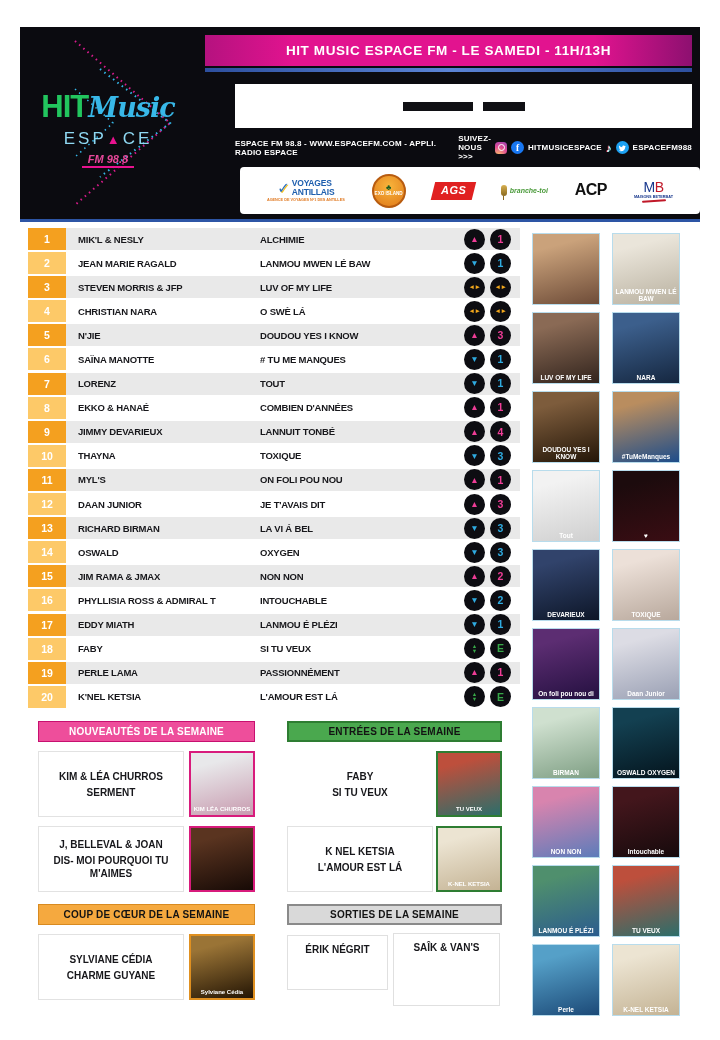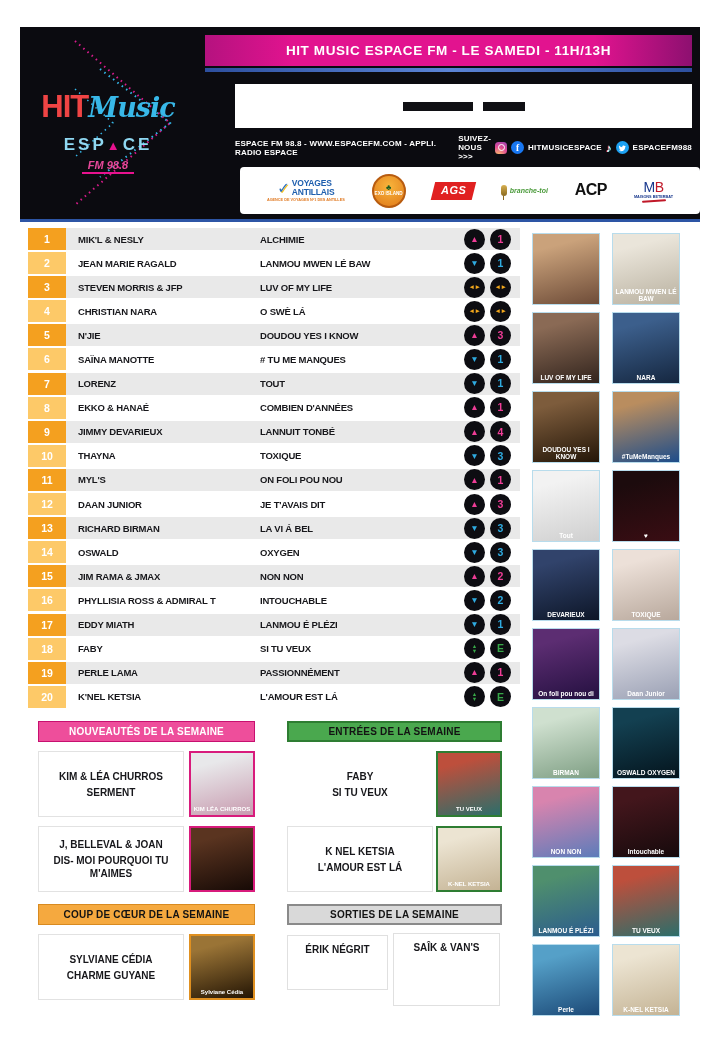--- a/index.html
+++ b/index.html
@@ -4,23 +4,23 @@
 <style>
   * { margin:0; padding:0; box-sizing:border-box; }
   body { width:720px; height:1040px; background:#ffffff; font-family:"Liberation Sans","DejaVu Sans",sans-serif; }
   .page { position:relative; width:720px; height:1040px; background:#fff; overflow:hidden; }
 
   
   .header { position:absolute; left:20px; top:27px; width:680px; height:195px; background:#0b0b10; border-bottom:3px solid #2d55a5; }
   .logo { position:absolute; left:0; top:0; width:190px; height:192px; overflow:hidden; }
   .logo svg { position:absolute; left:0; top:0; }
   .logo-text { position:absolute; top:62px; left:0; width:176px; text-align:center; z-index:2; }
-  .logo-hit { font-size:31px; font-weight:900; color:#ef4444; letter-spacing:-1px; }
+  .logo-hit { font-size:31px; font-weight:900; color:#22c55e; letter-spacing:-1px; }
   .logo-music { font-family:"DejaVu Serif","Liberation Serif",serif; font-style:italic; font-size:27px; font-weight:700; color:#38b8e8; letter-spacing:-1px;margin-top:44px; }
-  .logo-espace { margin-top:10px; font-size:17px; font-weight:700; color:#8fd8f2; letter-spacing:3px; }
+  .logo-espace { margin-top:4px; font-size:17px; font-weight:400; color:#8fd8f2; letter-spacing:3px; }
   .logo-espace .tri { color:#e8128f; font-size:13px; }
   .logo-fm { display:inline-block; margin-top:1px; font-style:italic; font-size:11px; font-weight:700; color:#e8489a; border-bottom:2px solid #e8128f; padding:0 6px 1px; }
 
   .top-banner { position:absolute; left:185px; top:8px; width:487px; height:31px; background:linear-gradient(90deg,#b5127f,#e2138f 18%,#e2138f 80%,#8d1070); color:#fff; display:flex; align-items:center; justify-content:center; font-size:13.5px; font-weight:800; letter-spacing:0.6px; }
   .banner-line { position:absolute; left:185px; top:41px; width:487px; height:4px; background:linear-gradient(90deg,#2d4f9e,#5b84d6,#2d4f9e); }
 
   .date-box { position:absolute; left:215px; top:57px; width:457px; height:44px; background:#fff; display:flex; align-items:center; justify-content:center; gap:10px; }
   .dbar { height:9px; background:#101014; }
   .dbar-l { width:70px; } .dbar-r { width:42px; }
   .date-text { font-size:25px; font-weight:900; letter-spacing:-0.5px; white-space:nowrap; }

